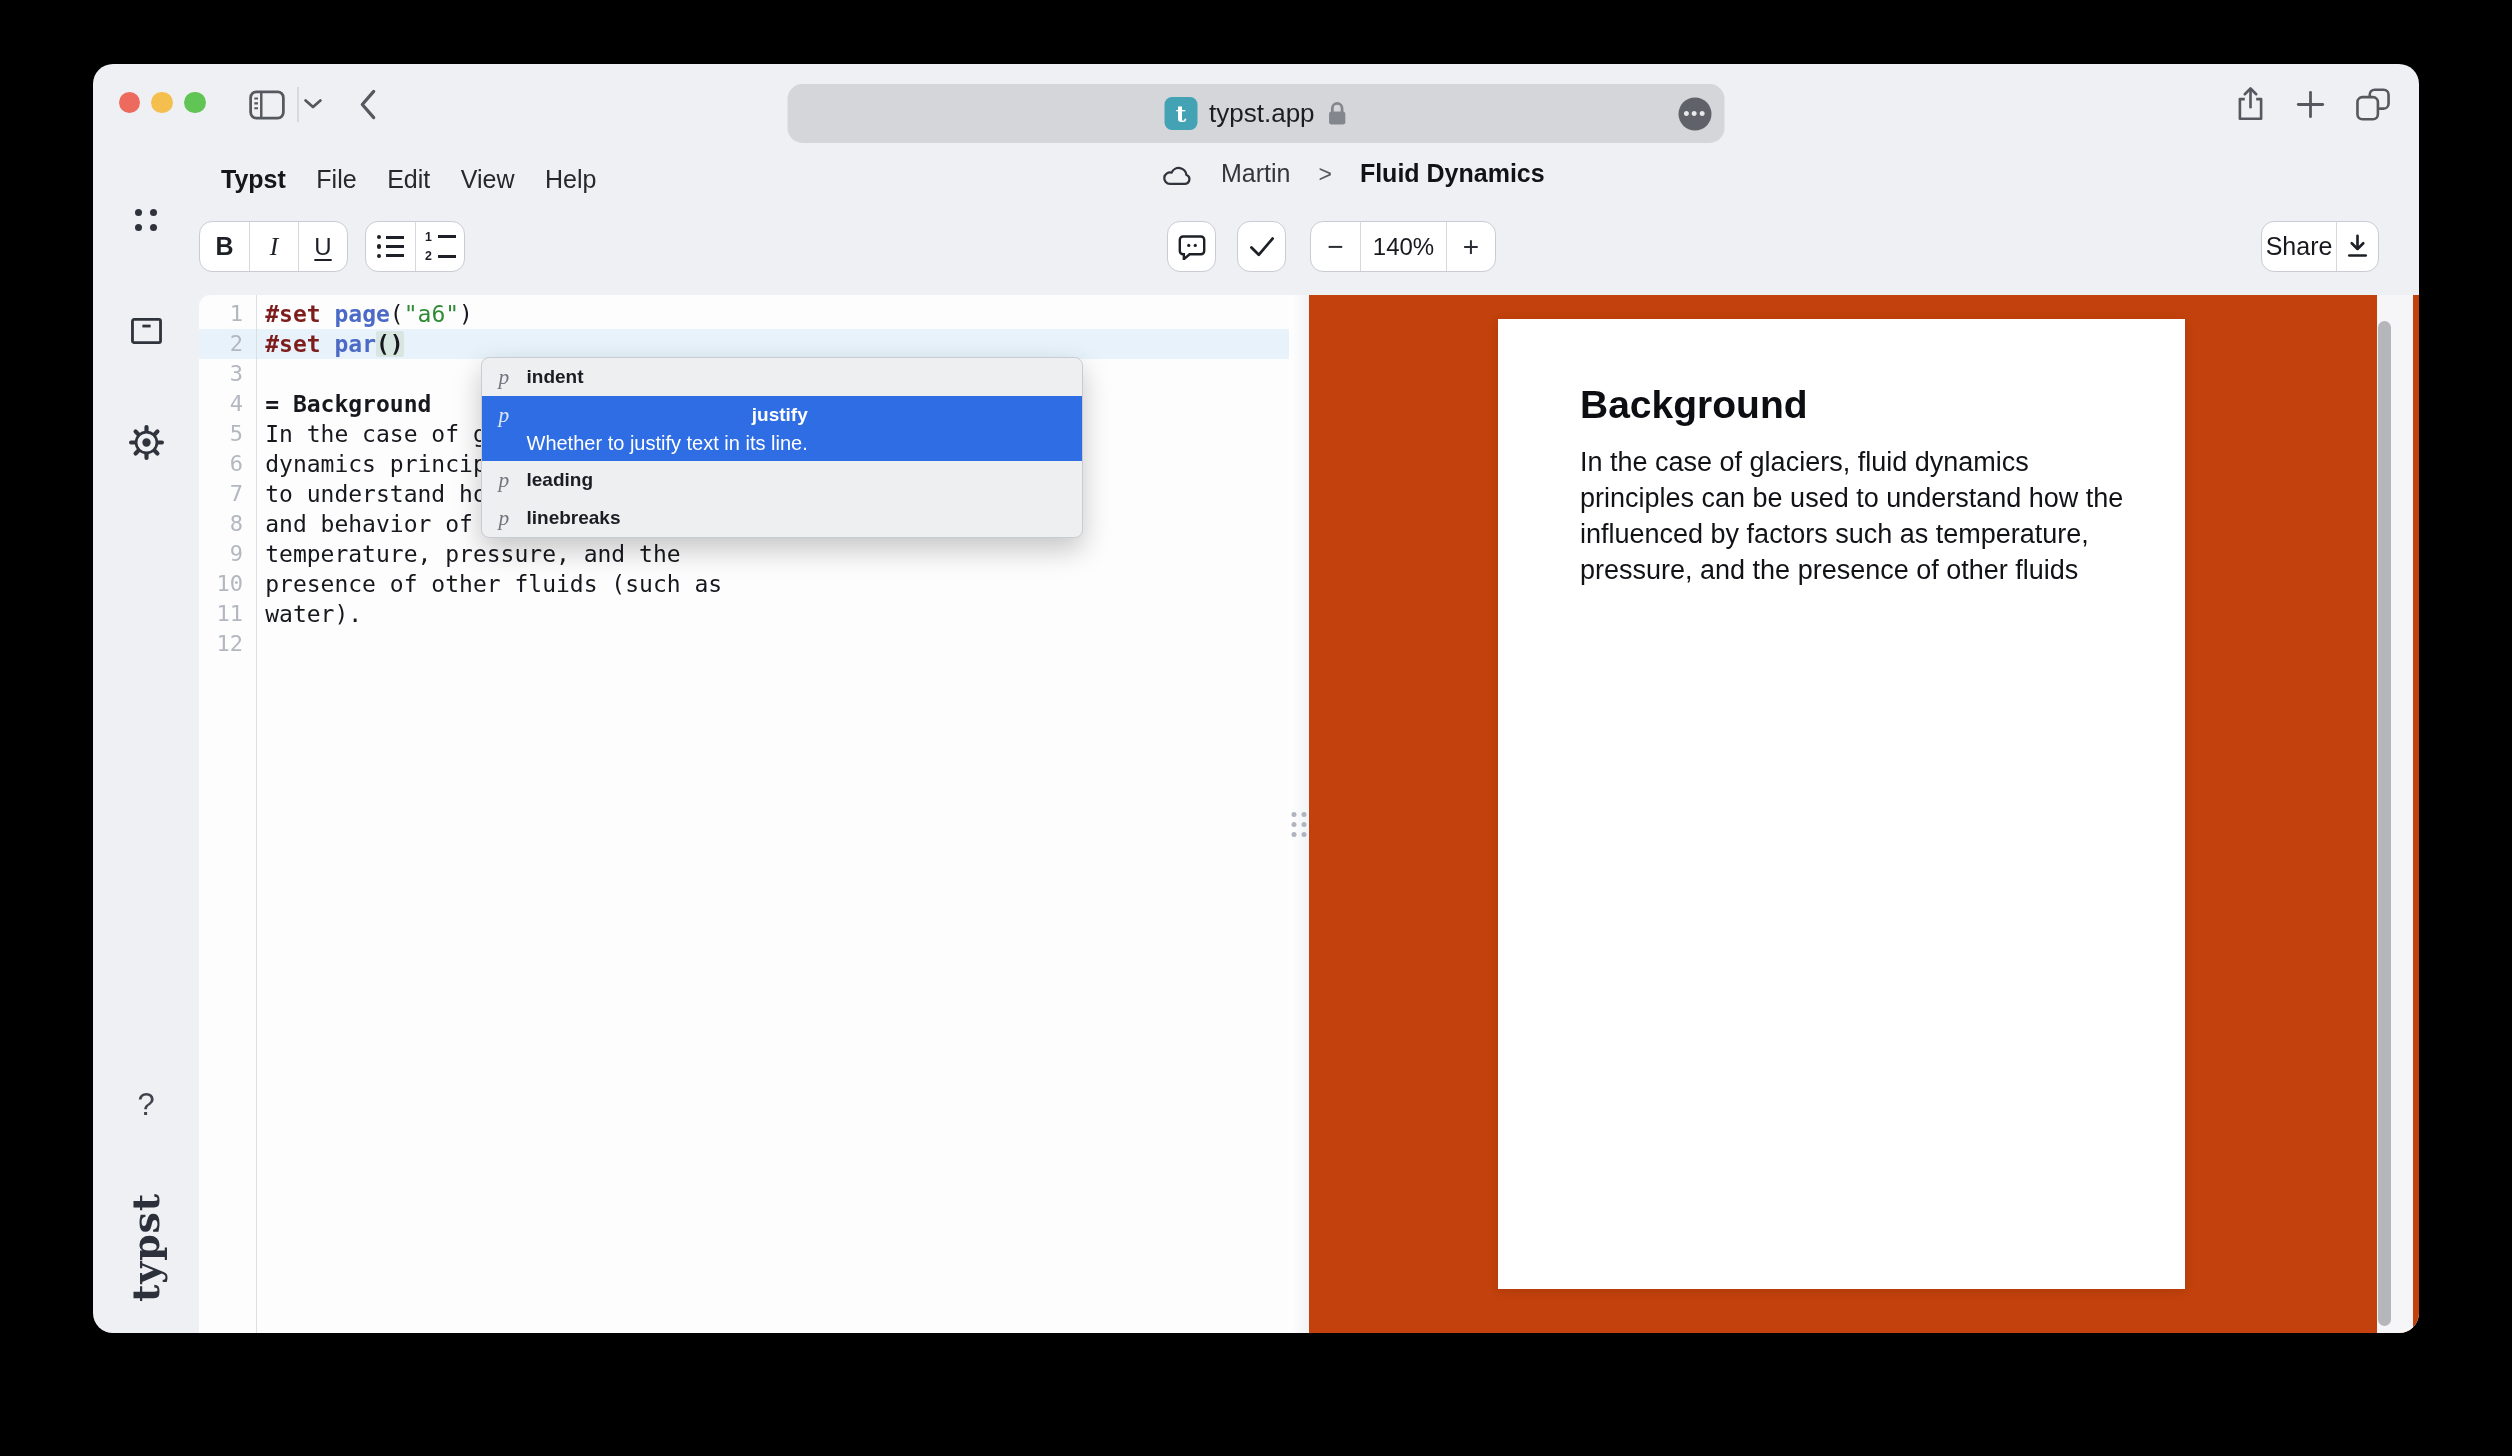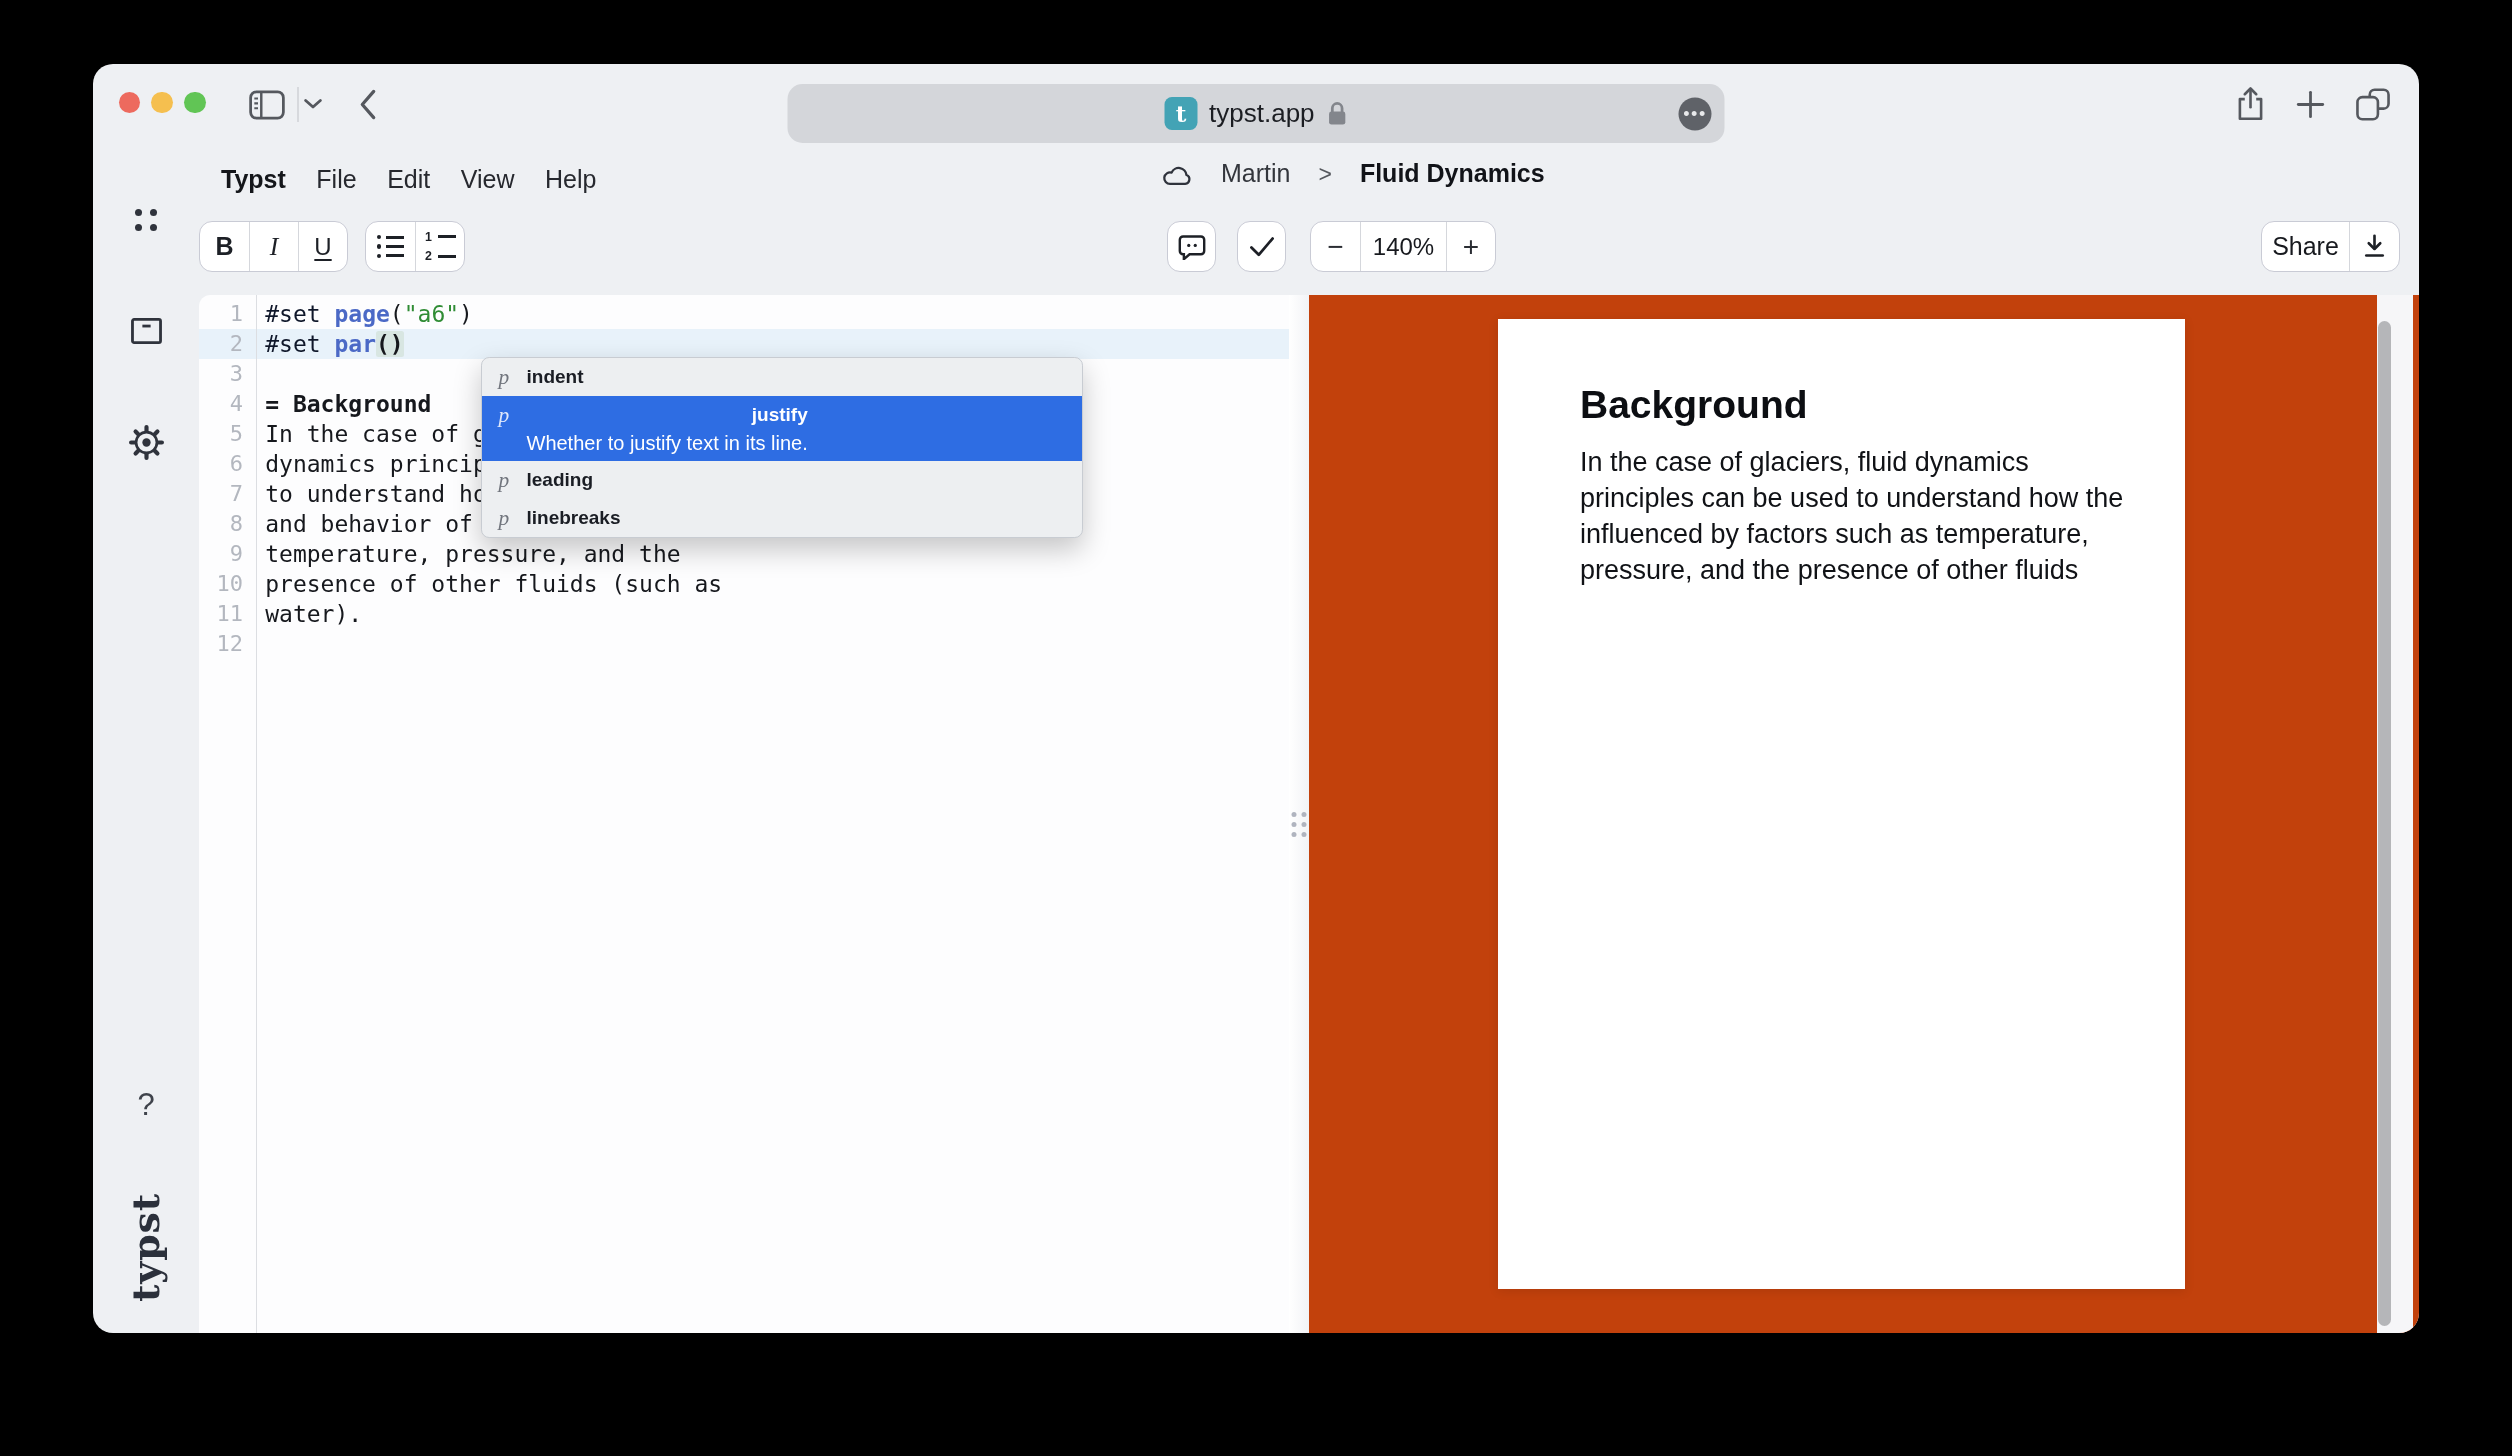--- a/index.html
+++ b/index.html
@@ -76,21 +76,21 @@
   .editor { position:absolute; left:106px; top:0; width:1090px; bottom:0; background:#fdfdfe;
             border-radius:11.5px 0 0 0; overflow:hidden; }
   .gutter { position:absolute; left:0; top:4.1px; width:57px; }
   .gutter-borderline { position:absolute; left:57px; top:0; bottom:0; width:1.2px; background:#dcdee2; }
   .gutter .num { height:30px; line-height:30px; text-align:right; padding-right:13px;
                  font-family:"DejaVu Sans Mono",monospace; font-size:22px; color:#b3b7bf; }
   .codecol { position:absolute; left:58px; right:0; top:4.1px; }
   .codeline { height:30px; line-height:30px; padding-left:8.2px; white-space:pre;
               font-family:"DejaVu Sans Mono",monospace; font-size:23px; color:#16181d; }
   .rowactive { background:#e8f2fa; }
-  .tk-kw{color:#0f172a; font-weight:400;}
+  .tk-kw{color:#7f1d1d; font-weight:700;}
   .tk-fn{color:#4b69c6; font-weight:700;}
   .tk-str{color:#2f8c34;}
   .tk-hl{background:#d8e6e2; border-radius:2.5px; font-weight:700;}
   .tk-head{font-weight:700; text-decoration-thickness:2.1px; text-underline-offset:5px;}
 
   
   .autocomplete { position:absolute; left:282px; top:62px; width:602px; background:#edeff1;
                   border:1.6px solid #c8ccd2; border-radius:8.2px; overflow:hidden; z-index:5;
                   box-shadow:0 11.5px 28px rgba(0,0,0,.22); }
   .ac-item { display:flex; align-items:flex-start; padding:5px 0 5px 16.5px; }
@@ -262,21 +262,21 @@
         </svg>
       </div>
     </div>
 
     <div class="tbgroup" style="left:1217px; width:186px;">
       <div class="tbcell w60 sign">−</div>
       <div class="tbcell w104 zoom-val">140%</div>
       <div class="tbcell w60 sign">+</div>
     </div>
 
-    <div class="tbgroup" style="left:2168px; width:139px;">
+    <div class="tbgroup" style="left:2168px; width:118px;">
       <div class="tbcell share-label" style="width:87px;">Share</div>
       <div class="tbcell w60">
         <svg width="23" height="25" viewBox="0 0 28 30">
           <line x1="14" y1="2" x2="14" y2="17" stroke="#1d2026" stroke-width="3.2" stroke-linecap="round"></line>
           <polyline points="7,11 14,18 21,11" fill="none" stroke="#1d2026" stroke-width="3.2" stroke-linecap="round" stroke-linejoin="round"></polyline>
           <line x1="4" y1="26" x2="24" y2="26" stroke="#1d2026" stroke-width="3.2" stroke-linecap="round"></line>
         </svg>
       </div>
     </div>
 

